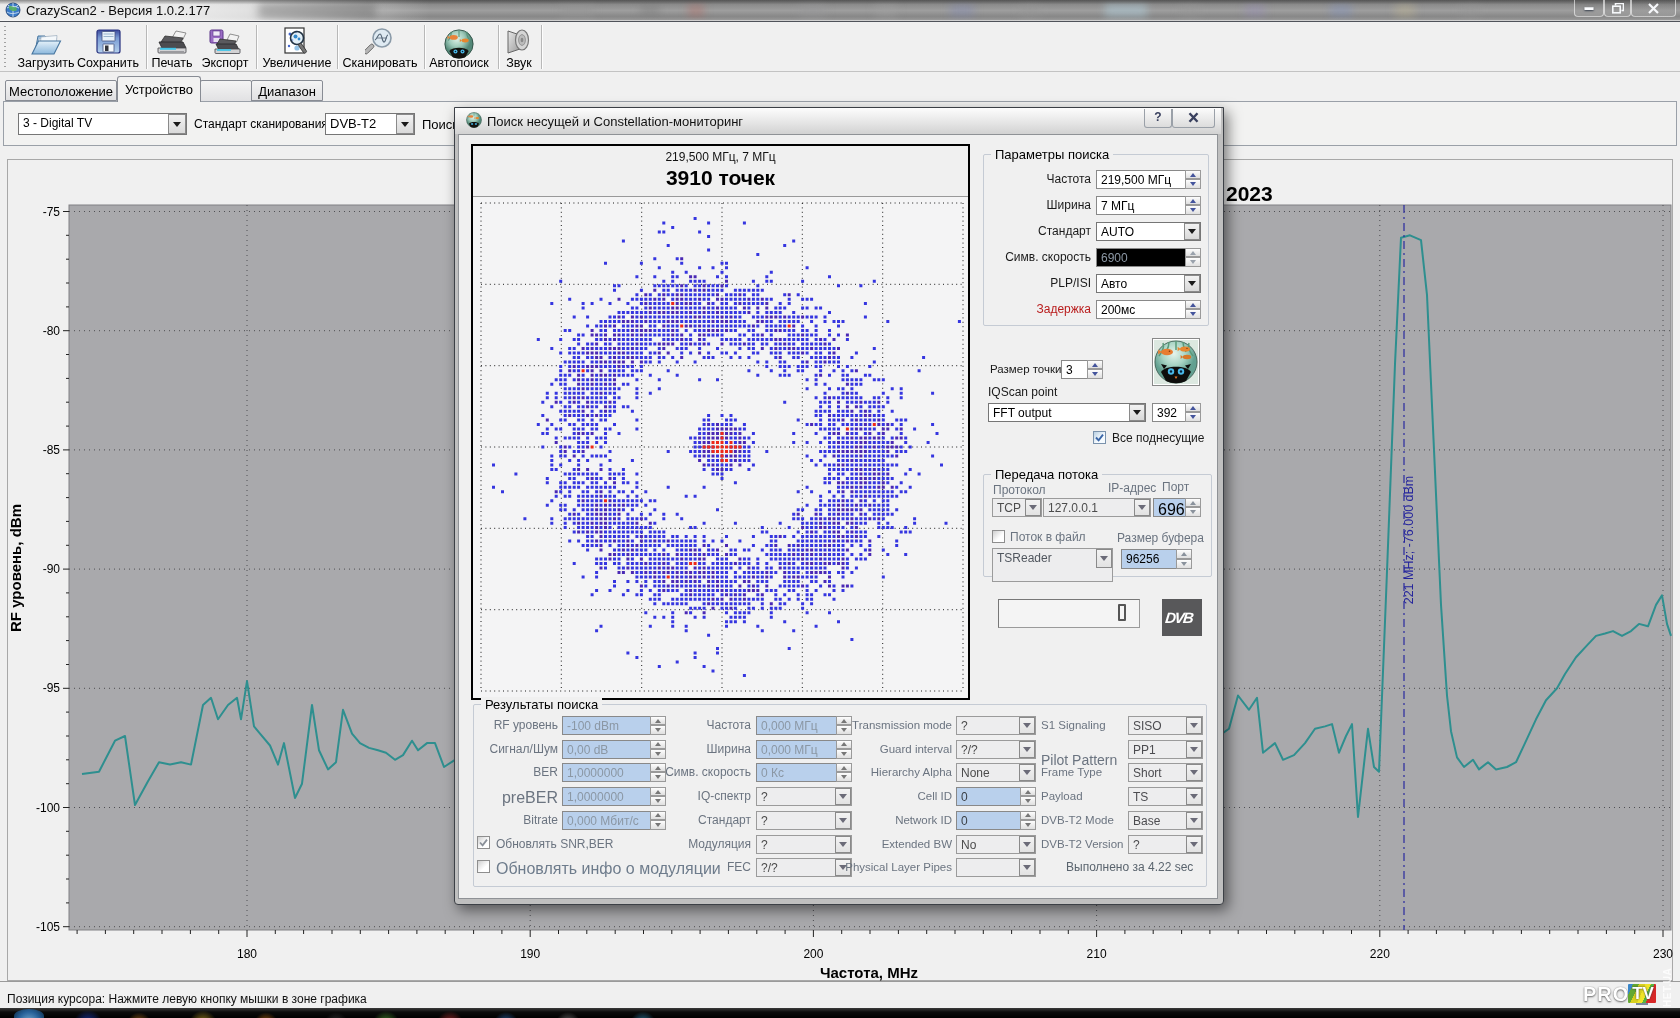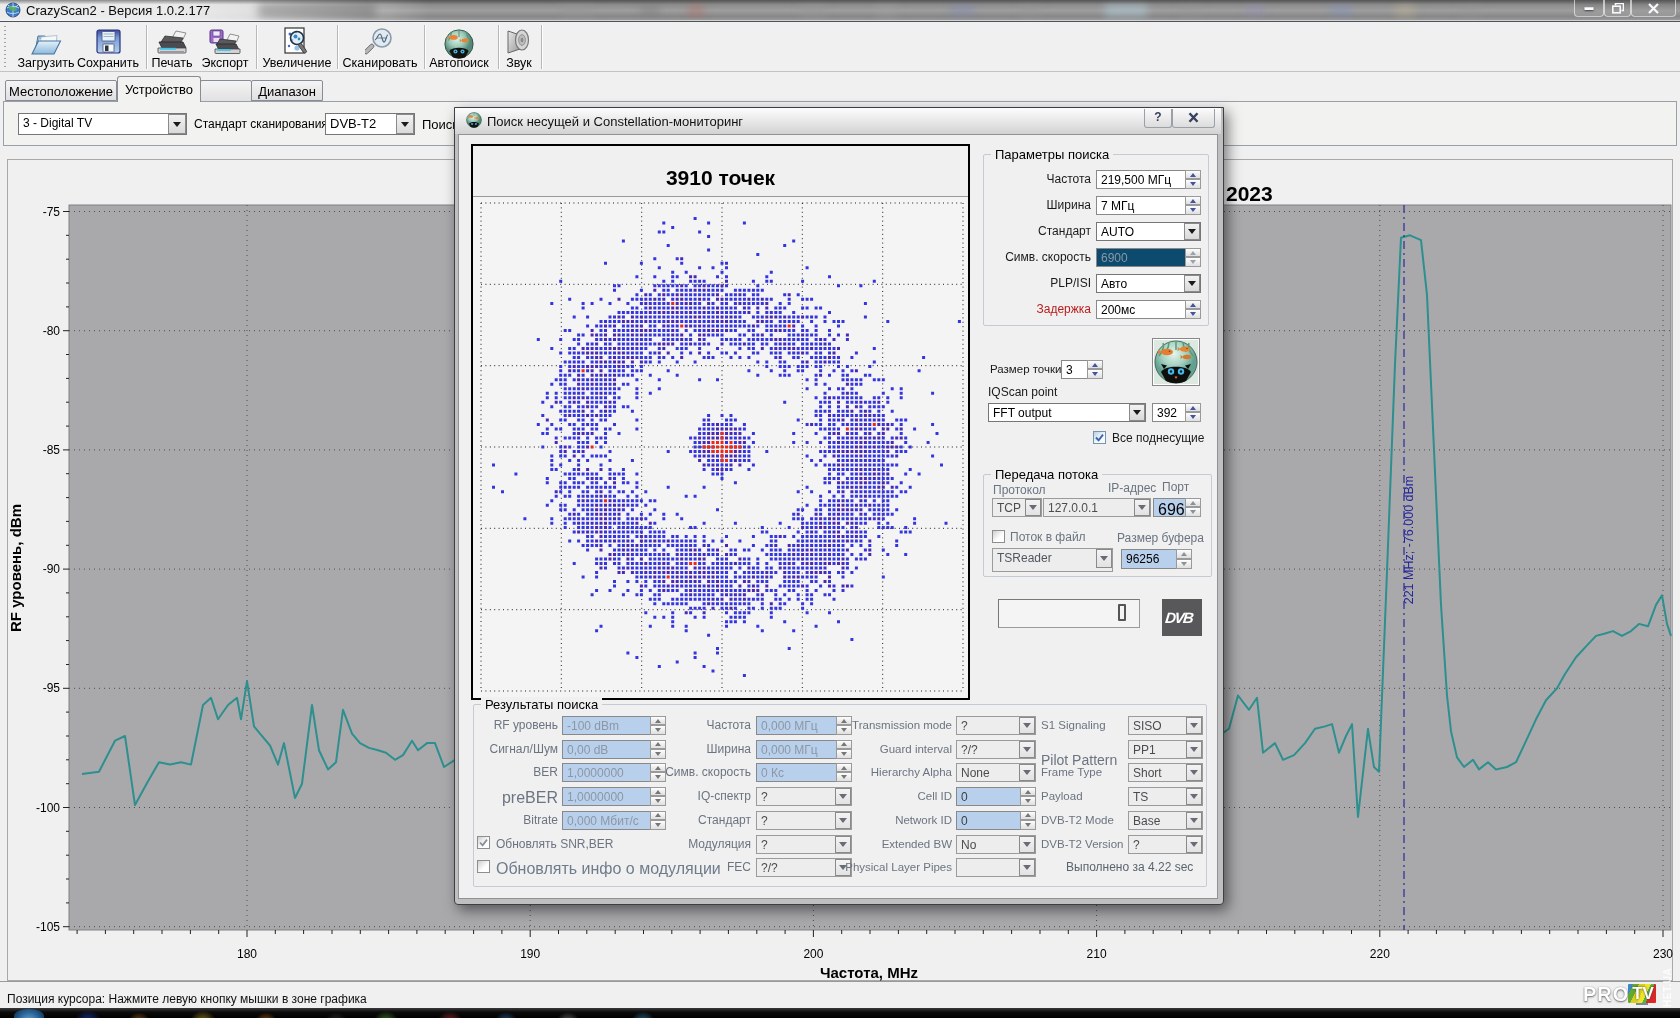--- a/index.html
+++ b/index.html
@@ -344,20 +344,21 @@
         <circle cx="21" cy="25.5" r="0.9" fill="#08203a"></circle>
       </svg></div>
     <div style="position:absolute;left:487px;top:114px;font-size:13px;color:#111">Поиск несущей и Constellation-мониторинг</div>
     <div style="position:absolute;left:1144px;top:109px;width:28px;height:19px;box-sizing:border-box;border:1px solid #9aa0a8;border-top:none;border-radius:0 0 3px 3px;background:linear-gradient(#fafafa,#dcdcdc);color:#39405e;font-weight:bold;font-size:12px;text-align:center;line-height:17px">?</div>
     <div style="position:absolute;left:1172px;top:109px;width:43px;height:19px;box-sizing:border-box;border:1px solid #9aa0a8;border-top:none;border-radius:0 0 3px 3px;background:linear-gradient(#fafafa,#dcdcdc)"><svg width="41" height="15" viewBox="0 0 41 15" style="margin-top:1px">
         <path d="M16.5 3.2l8 8.6M24.5 3.2l-8 8.6" stroke="#39405e" stroke-width="2.4"></path>
       </svg></div>
     <div style="position:absolute;left:458px;top:134px;width:760px;height:765px;background:#f0f0f0;border:1px solid #8f9296;box-sizing:border-box"></div>
     <div style="position:absolute;left:471px;top:144px;width:499px;height:556px;box-sizing:border-box;border:2px solid #000;background:#f4f4f5"></div>
     <div style="position:absolute;left:473px;top:146px;width:495px;height:51px;background:#f0f0f0;border-bottom:1px solid #999;box-sizing:border-box"></div>
+    <div style="position:absolute;left:473px;top:150px;width:495px;text-align:center;font-size:12px;color:#111">219,500 МГц,  7 МГц</div>
     <div style="position:absolute;left:473px;top:166px;width:495px;text-align:center;font-size:21px;font-weight:bold;color:#000">3910 точек</div>
     <svg width="495" height="501" viewBox="473 197 495 501" style="position:absolute;left:473px;top:197px">
 <line x1="481.0" y1="203" x2="481.0" y2="691" stroke="#1a1a1a" stroke-width="1" stroke-dasharray="1 3.4"></line>
       <line x1="561.3" y1="203" x2="561.3" y2="691" stroke="#1a1a1a" stroke-width="1" stroke-dasharray="1 3.4"></line>
       <line x1="641.7" y1="203" x2="641.7" y2="691" stroke="#1a1a1a" stroke-width="1" stroke-dasharray="1 3.4"></line>
       <line x1="722.0" y1="203" x2="722.0" y2="691" stroke="#1a1a1a" stroke-width="1" stroke-dasharray="1 3.4"></line>
       <line x1="802.3" y1="203" x2="802.3" y2="691" stroke="#1a1a1a" stroke-width="1" stroke-dasharray="1 3.4"></line>
       <line x1="882.7" y1="203" x2="882.7" y2="691" stroke="#1a1a1a" stroke-width="1" stroke-dasharray="1 3.4"></line>
       <line x1="963.0" y1="203" x2="963.0" y2="691" stroke="#1a1a1a" stroke-width="1" stroke-dasharray="1 3.4"></line>
       <line x1="481" y1="203.0" x2="963" y2="203.0" stroke="#1a1a1a" stroke-width="1" stroke-dasharray="1 3.4"></line>
@@ -388,21 +389,21 @@
     </div>
     <div class="sbc" style="left:1185px;top:205px;width:16px;height:10px">
       <i class="td" style="border-top-color:#44549c"></i>
     </div>
     <div style="position:absolute;top:224px;font-size:12px;color:#1a1a1a;white-space:nowrap;left:791px;width:300px;text-align:right;">Стандарт</div>
     <div style="position:absolute;left:1096px;top:222px;width:105px;height:19px;box-sizing:border-box;border:1px solid #767676;background:#fff;font-size:12px;color:#000;padding:2px 0 0 4px;white-space:nowrap;overflow:hidden">AUTO</div>
     <div style="position:absolute;left:1184px;top:223px;width:16px;height:17px;box-sizing:border-box;border:1px solid #8a8a8a;background:linear-gradient(#f2f2f2,#d9d9d9);display:flex;align-items:center;justify-content:center">
       <i style="display:block;width:0;height:0;border-left:4px solid transparent;border-right:4px solid transparent;border-top:5px solid #1a1a1a"></i>
     </div>
     <div style="position:absolute;top:250px;font-size:12px;color:#1a1a1a;white-space:nowrap;left:791px;width:300px;text-align:right;">Симв. скорость</div>
-    <div style="position:absolute;left:1096px;top:248px;width:105px;height:19px;box-sizing:border-box;border:1px solid #898989;background:#0c4a6e;font-size:12px;color:#8b97a4;padding:2px 0 0 4px;white-space:nowrap;overflow:hidden">6900</div>
+    <div style="position:absolute;left:1096px;top:248px;width:105px;height:19px;box-sizing:border-box;border:1px solid #898989;background:#000000;font-size:12px;color:#8b97a4;padding:2px 0 0 4px;white-space:nowrap;overflow:hidden">6900</div>
     <div class="sbc" style="left:1185px;top:248px;width:16px;height:9px">
       <i class="tu" style="border-bottom-color:#9aa2ac"></i>
     </div>
     <div class="sbc" style="left:1185px;top:257px;width:16px;height:10px">
       <i class="td" style="border-top-color:#9aa2ac"></i>
     </div>
     <div style="position:absolute;top:276px;font-size:12px;color:#1a1a1a;white-space:nowrap;left:791px;width:300px;text-align:right;">PLP/ISI</div>
     <div style="position:absolute;left:1096px;top:274px;width:105px;height:19px;box-sizing:border-box;border:1px solid #767676;background:#fff;font-size:12px;color:#000;padding:2px 0 0 4px;white-space:nowrap;overflow:hidden">Авто</div>
     <div style="position:absolute;left:1184px;top:275px;width:16px;height:17px;box-sizing:border-box;border:1px solid #8a8a8a;background:linear-gradient(#f2f2f2,#d9d9d9);display:flex;align-items:center;justify-content:center">
       <i style="display:block;width:0;height:0;border-left:4px solid transparent;border-right:4px solid transparent;border-top:5px solid #1a1a1a"></i>
@@ -483,21 +484,21 @@
     <div style="position:absolute;left:1153px;top:498px;width:48px;height:19px;box-sizing:border-box;border:1px solid #898989;background:#b9d0ec;font-size:16px;color:#000;padding:2px 0 0 4px;white-space:nowrap;overflow:hidden">6969</div>
     <div class="sbc" style="left:1185px;top:498px;width:16px;height:9px">
       <i class="tu" style="border-bottom-color:#8a929c"></i>
     </div>
     <div class="sbc" style="left:1185px;top:507px;width:16px;height:10px">
       <i class="td" style="border-top-color:#8a929c"></i>
     </div>
     <div style="position:absolute;left:992px;top:530px;width:13px;height:13px;box-sizing:border-box;border:1px solid #8e8e8e;background:linear-gradient(135deg,#cfcfcf,#fff 60%)"></div>
     <div style="position:absolute;top:530px;font-size:12px;color:#6b7480;white-space:nowrap;left:1010px;">Поток в файл</div>
     <div style="position:absolute;top:531px;font-size:12px;color:#6b7480;white-space:nowrap;left:1117px;">Размер буфера</div>
-    <div style="position:absolute;left:992px;top:548px;width:121px;height:24px;box-sizing:border-box;border:1px solid #9b9b9b;background:#ededee;font-size:12px;color:#4c4c4c;padding:2px 0 0 4px;white-space:nowrap;overflow:hidden"><span style="color:#50565e">TSReader</span></div>
+    <div style="position:absolute;left:992px;top:548px;width:121px;height:34px;box-sizing:border-box;border:1px solid #9b9b9b;background:#ededee;font-size:12px;color:#4c4c4c;padding:2px 0 0 4px;white-space:nowrap;overflow:hidden"><span style="color:#50565e">TSReader</span></div>
     <div style="position:absolute;left:1096px;top:549px;width:16px;height:19px;box-sizing:border-box;border:1px solid #8a8a8a;background:linear-gradient(#f3f3f3,#e2e2e2);display:flex;align-items:center;justify-content:center">
       <i style="display:block;width:0;height:0;border-left:4px solid transparent;border-right:4px solid transparent;border-top:5px solid #6b6b78"></i>
     </div>
     <div style="position:absolute;left:1121px;top:549px;width:71px;height:20px;box-sizing:border-box;border:1px solid #898989;background:#b9d0ec;font-size:12px;color:#000;padding:2px 0 0 4px;white-space:nowrap;overflow:hidden">96256</div>
     <div class="sbc" style="left:1176px;top:549px;width:16px;height:10px">
       <i class="tu" style="border-bottom-color:#8a929c"></i>
     </div>
     <div class="sbc" style="left:1176px;top:559px;width:16px;height:10px">
       <i class="td" style="border-top-color:#8a929c"></i>
     </div>

